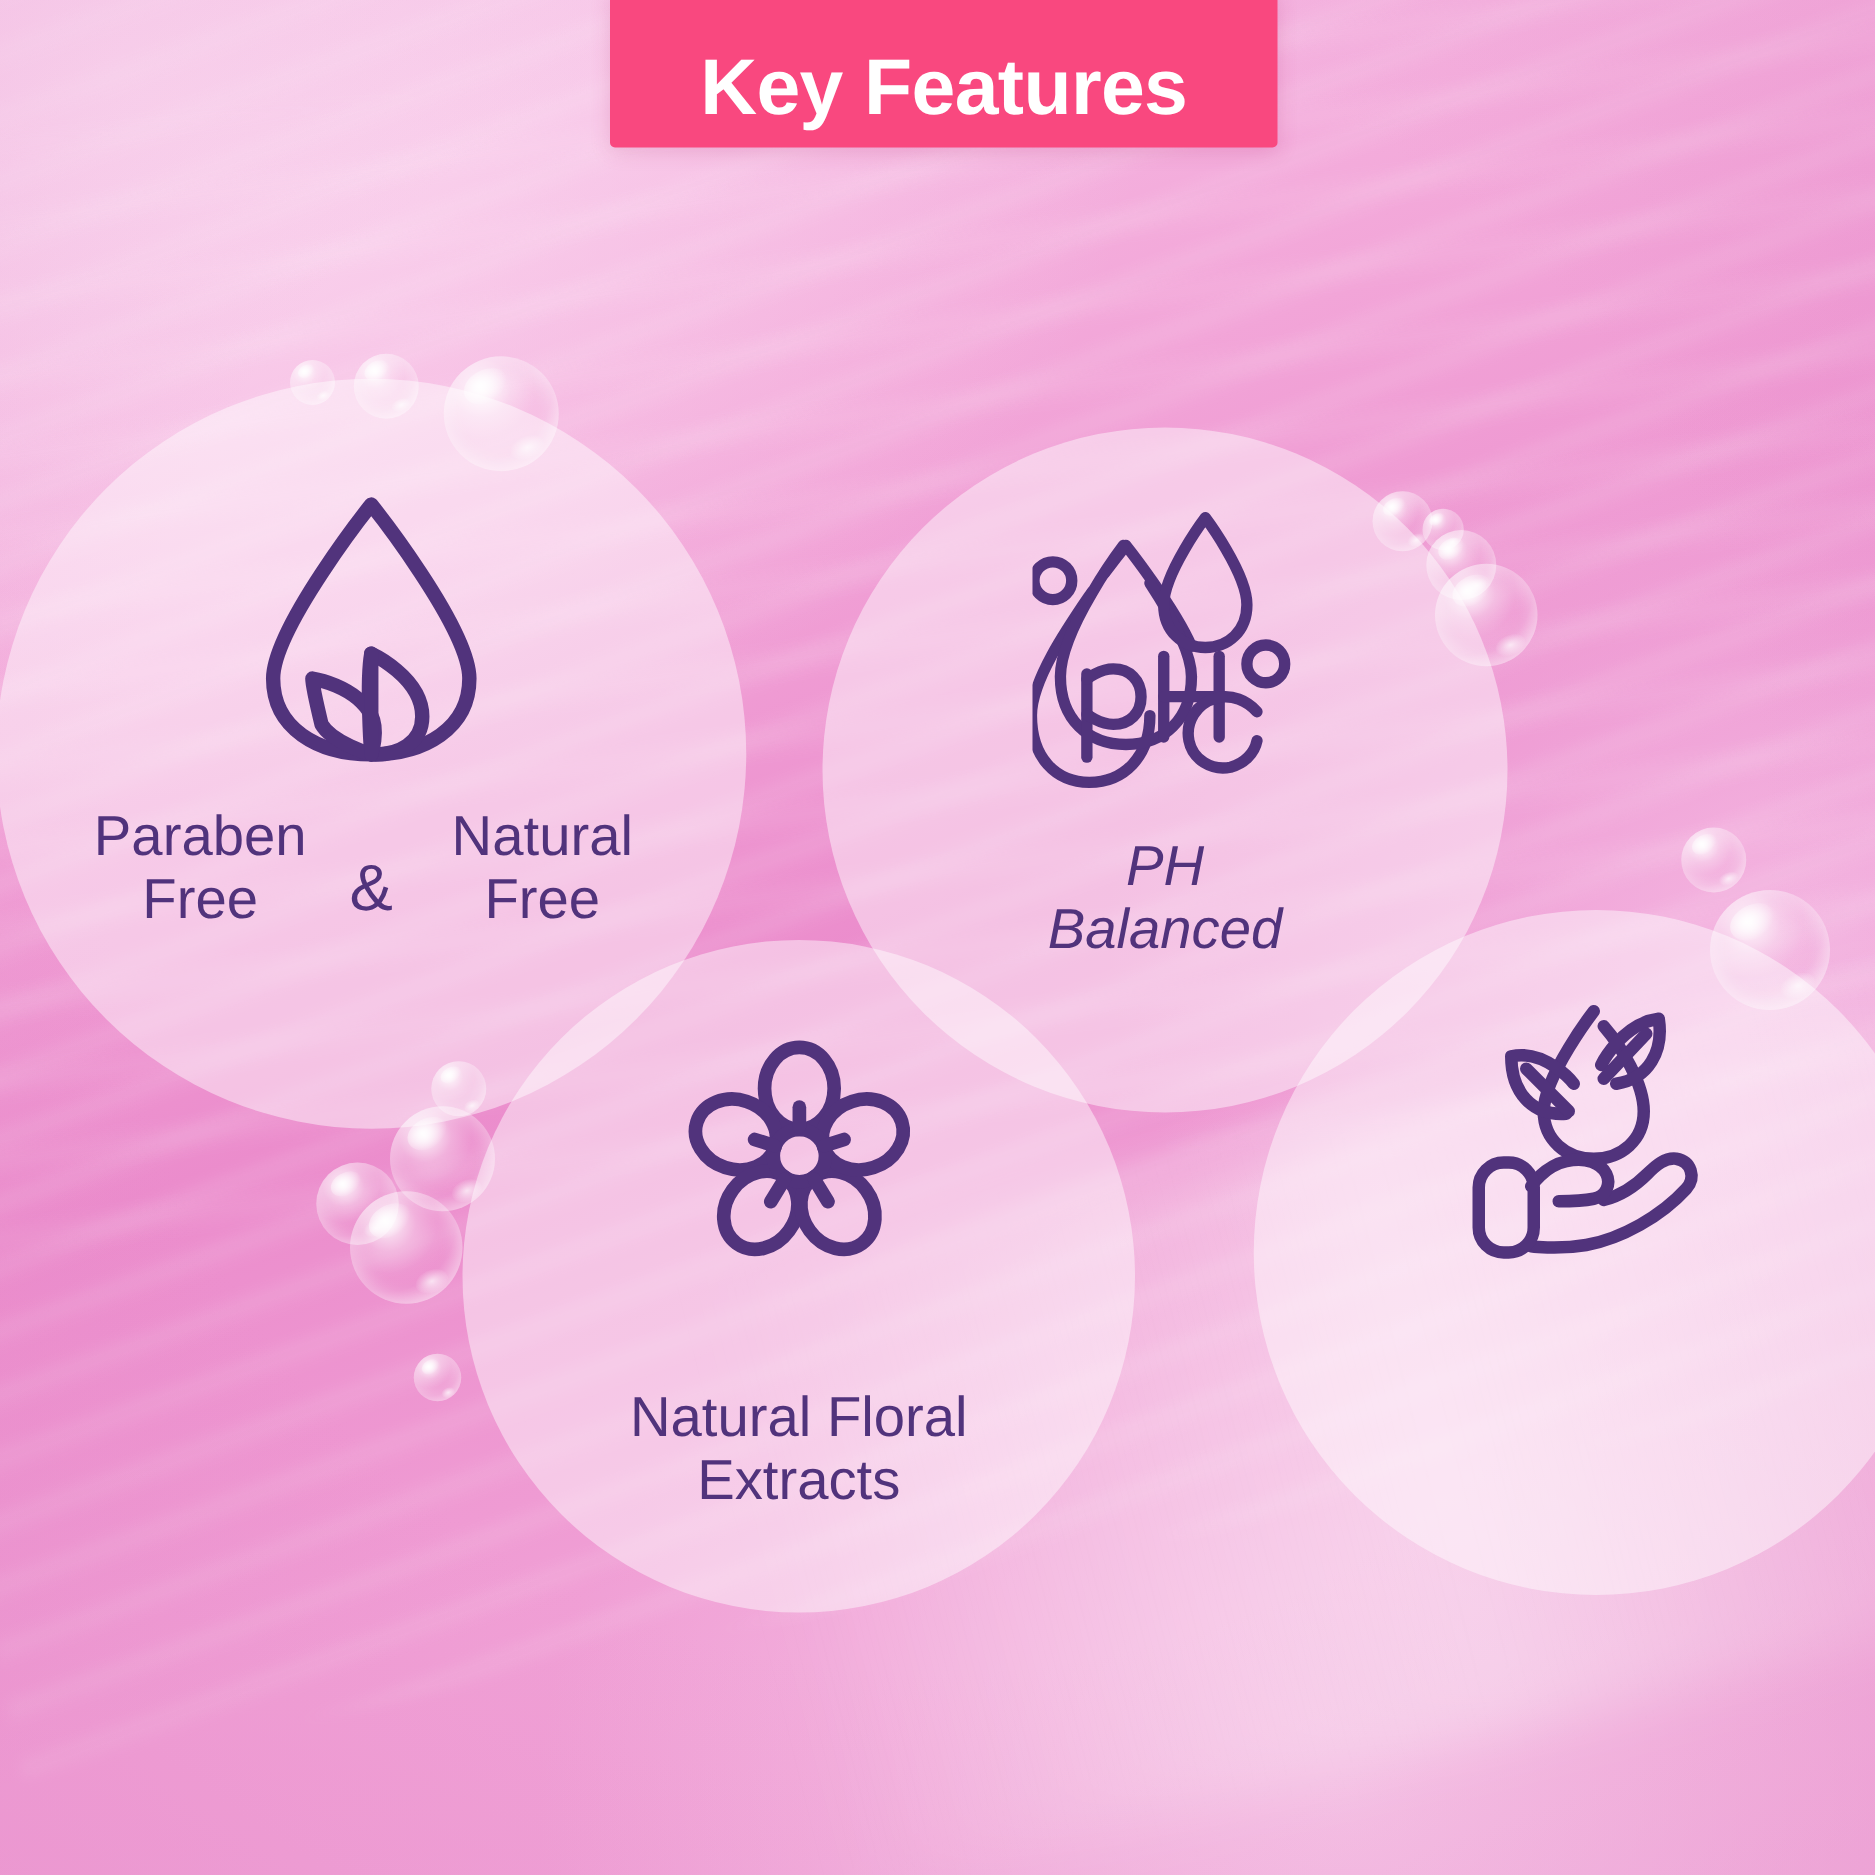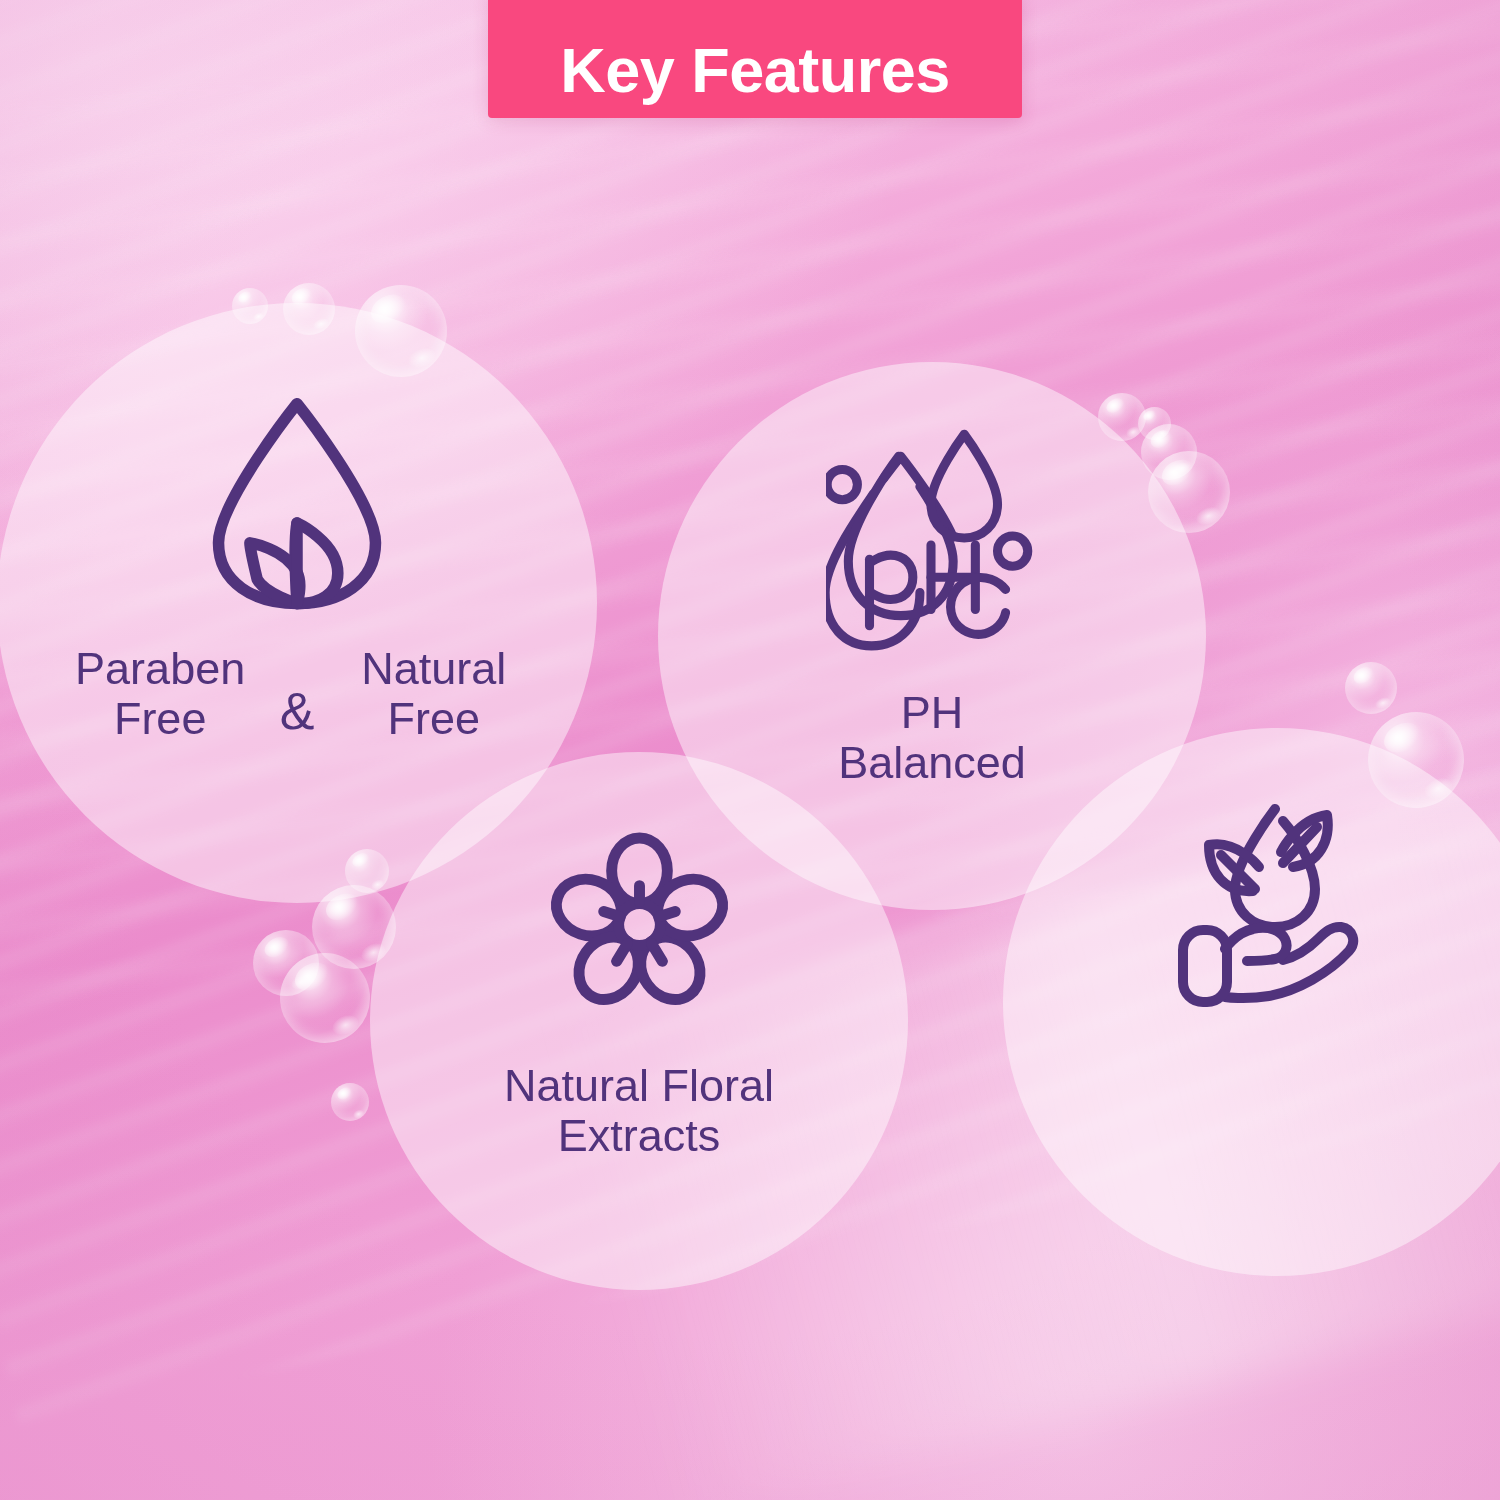--- a/index.html
+++ b/index.html
@@ -147,30 +147,32 @@
   #f-paraben .dual .amp {
     color: #51337c;
     font-size: 52px;
     line-height: 1;
     padding-top: 34px;
   }
   #f-paraben .dual .col .label { font-size: 45px; }
 
   
   #f-ph {
-    left: 658px; top: 362px; width: 548px; height: 548px;
+    left: 658px; top: 342px; width: 548px; height: 548px;
     padding-top: 50px;
+    font-style: italic;
   }
   #f-ph .icon-wrap { width: 212px; height: 250px; }
   #f-ph .label { margin-top: 26px; }
 
   
   #f-floral {
     left: 370px; top: 752px; width: 538px; height: 538px;
     padding-top: 80px;
+    gap: 48px;
   }
   #f-floral .icon-wrap { width: 185px; height: 185px; }
   #f-floral .label { margin-top: 44px; }
 
   
   #f-derm {
     left: 1003px; top: 728px; width: 548px; height: 548px;
     padding-top: 70px;
   }
   #f-derm .icon-wrap { width: 200px; height: 210px; }

